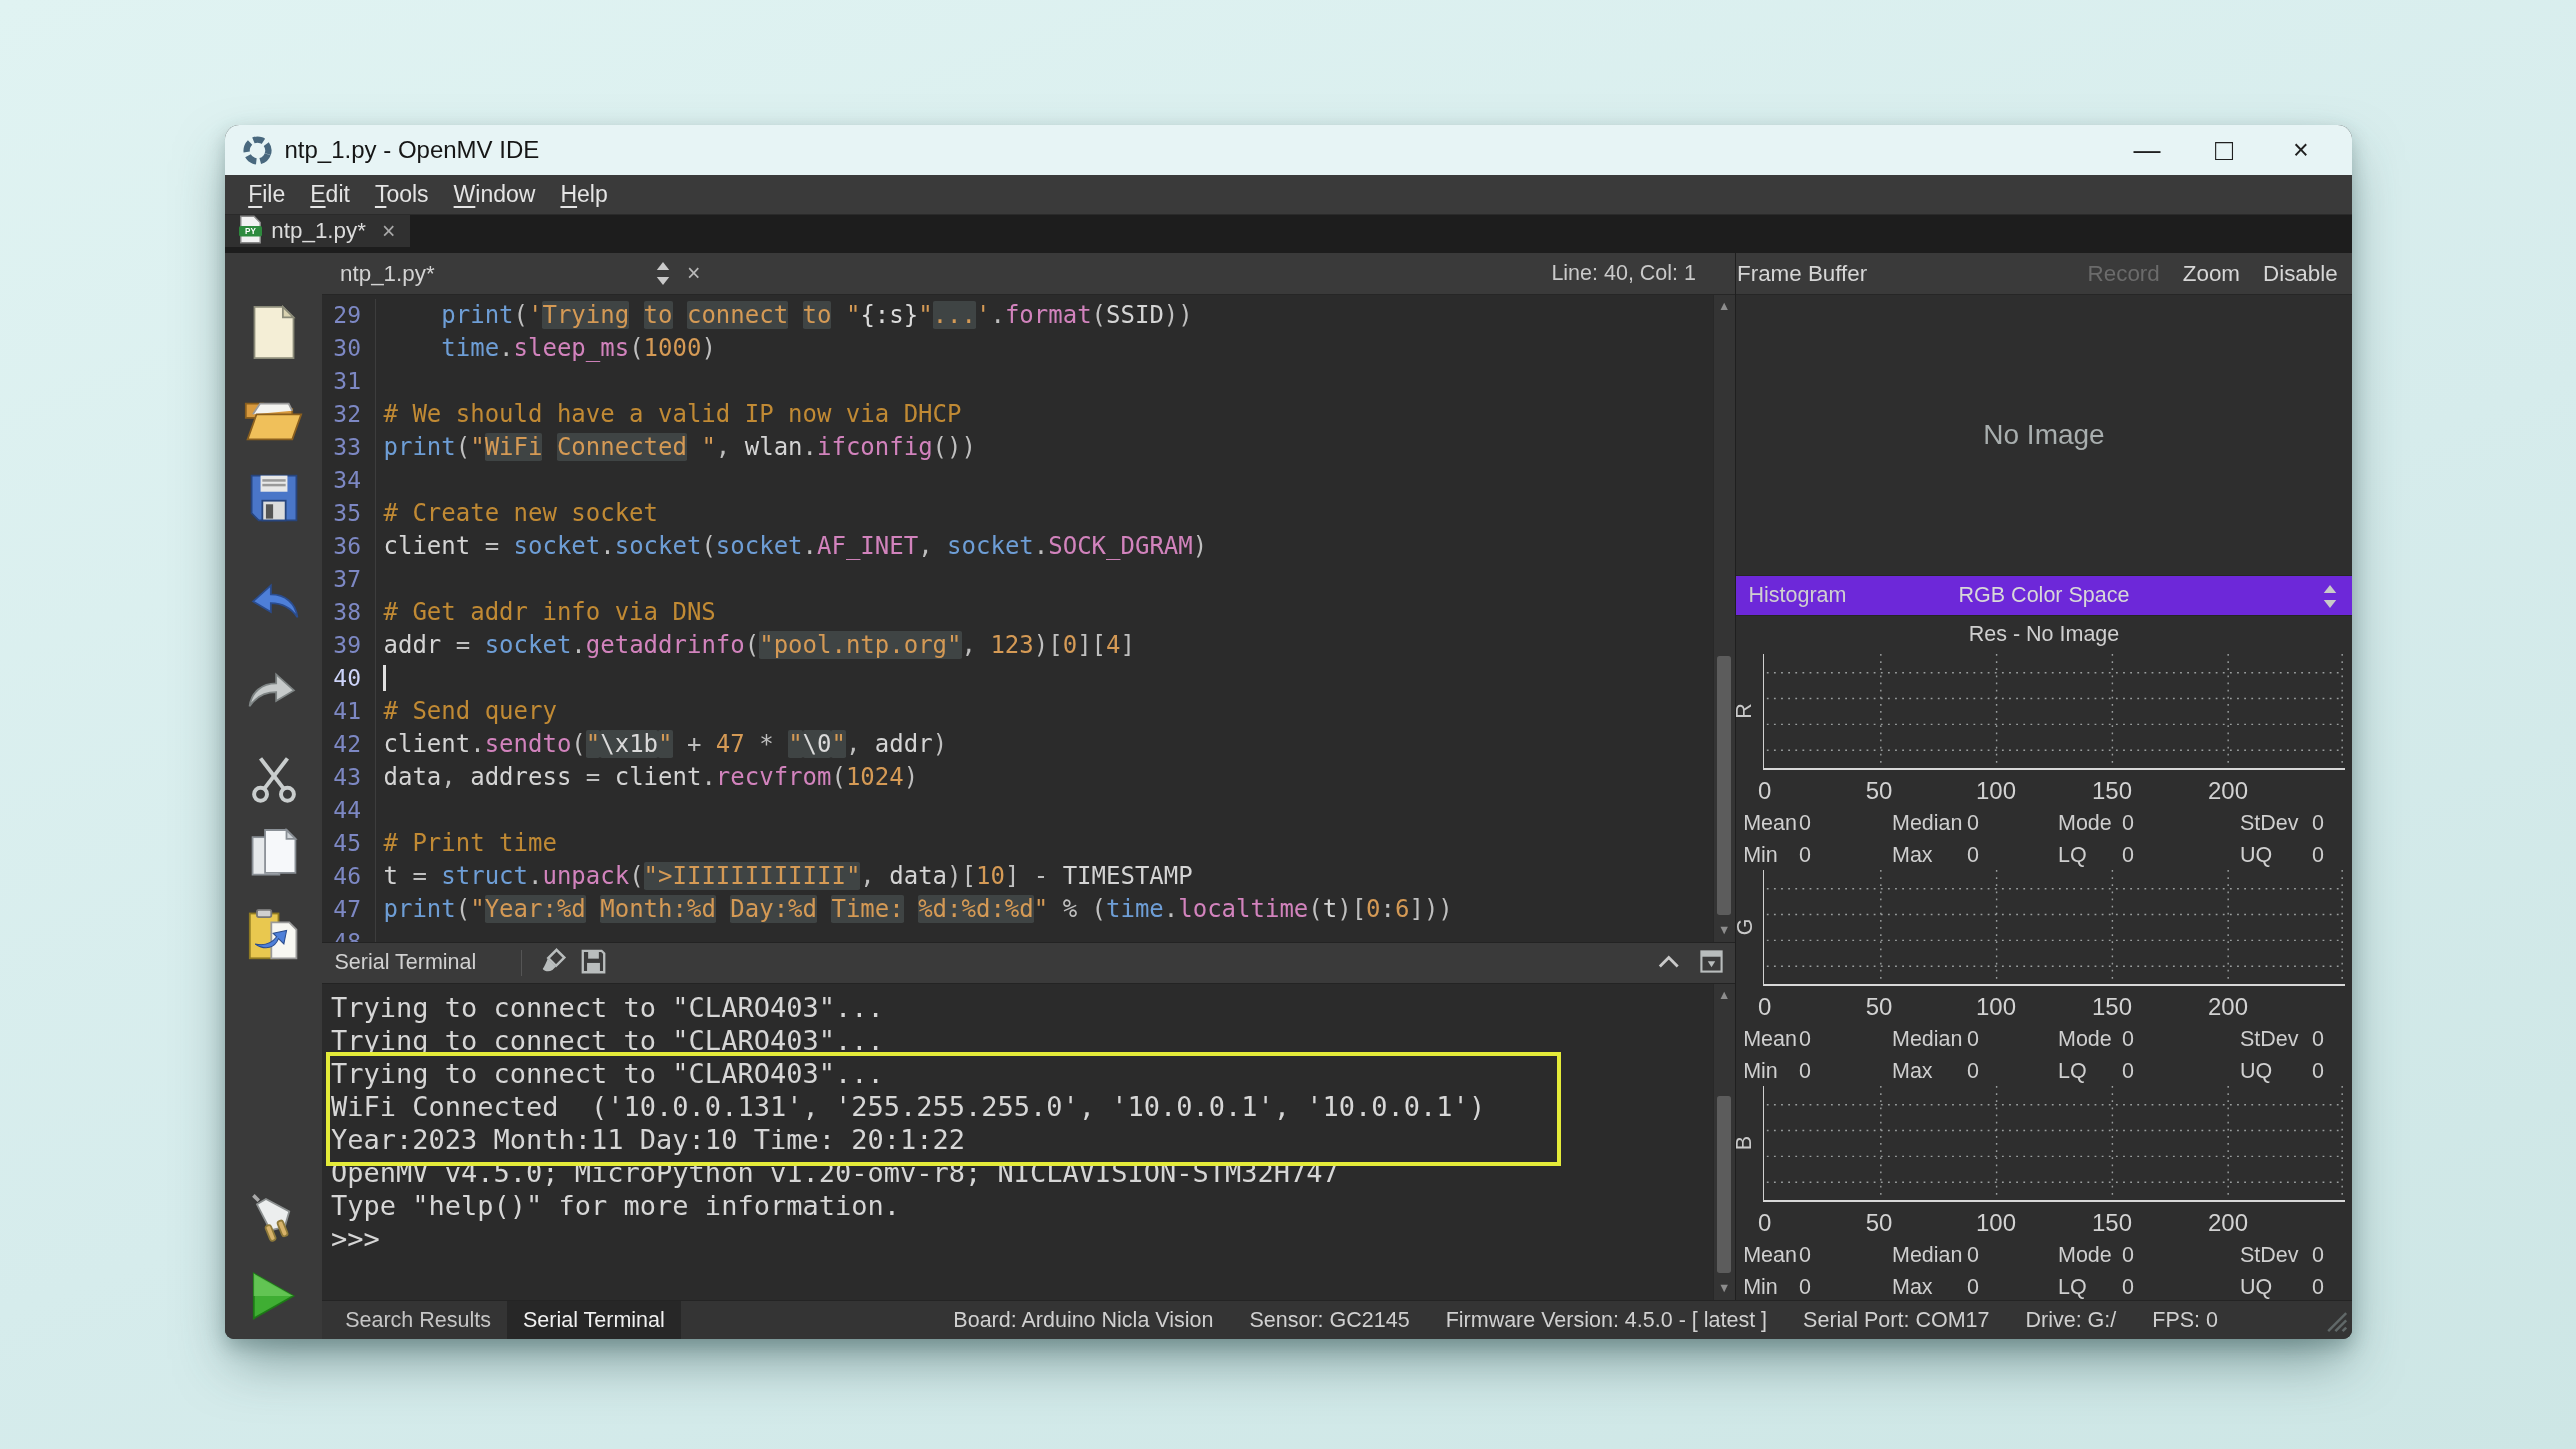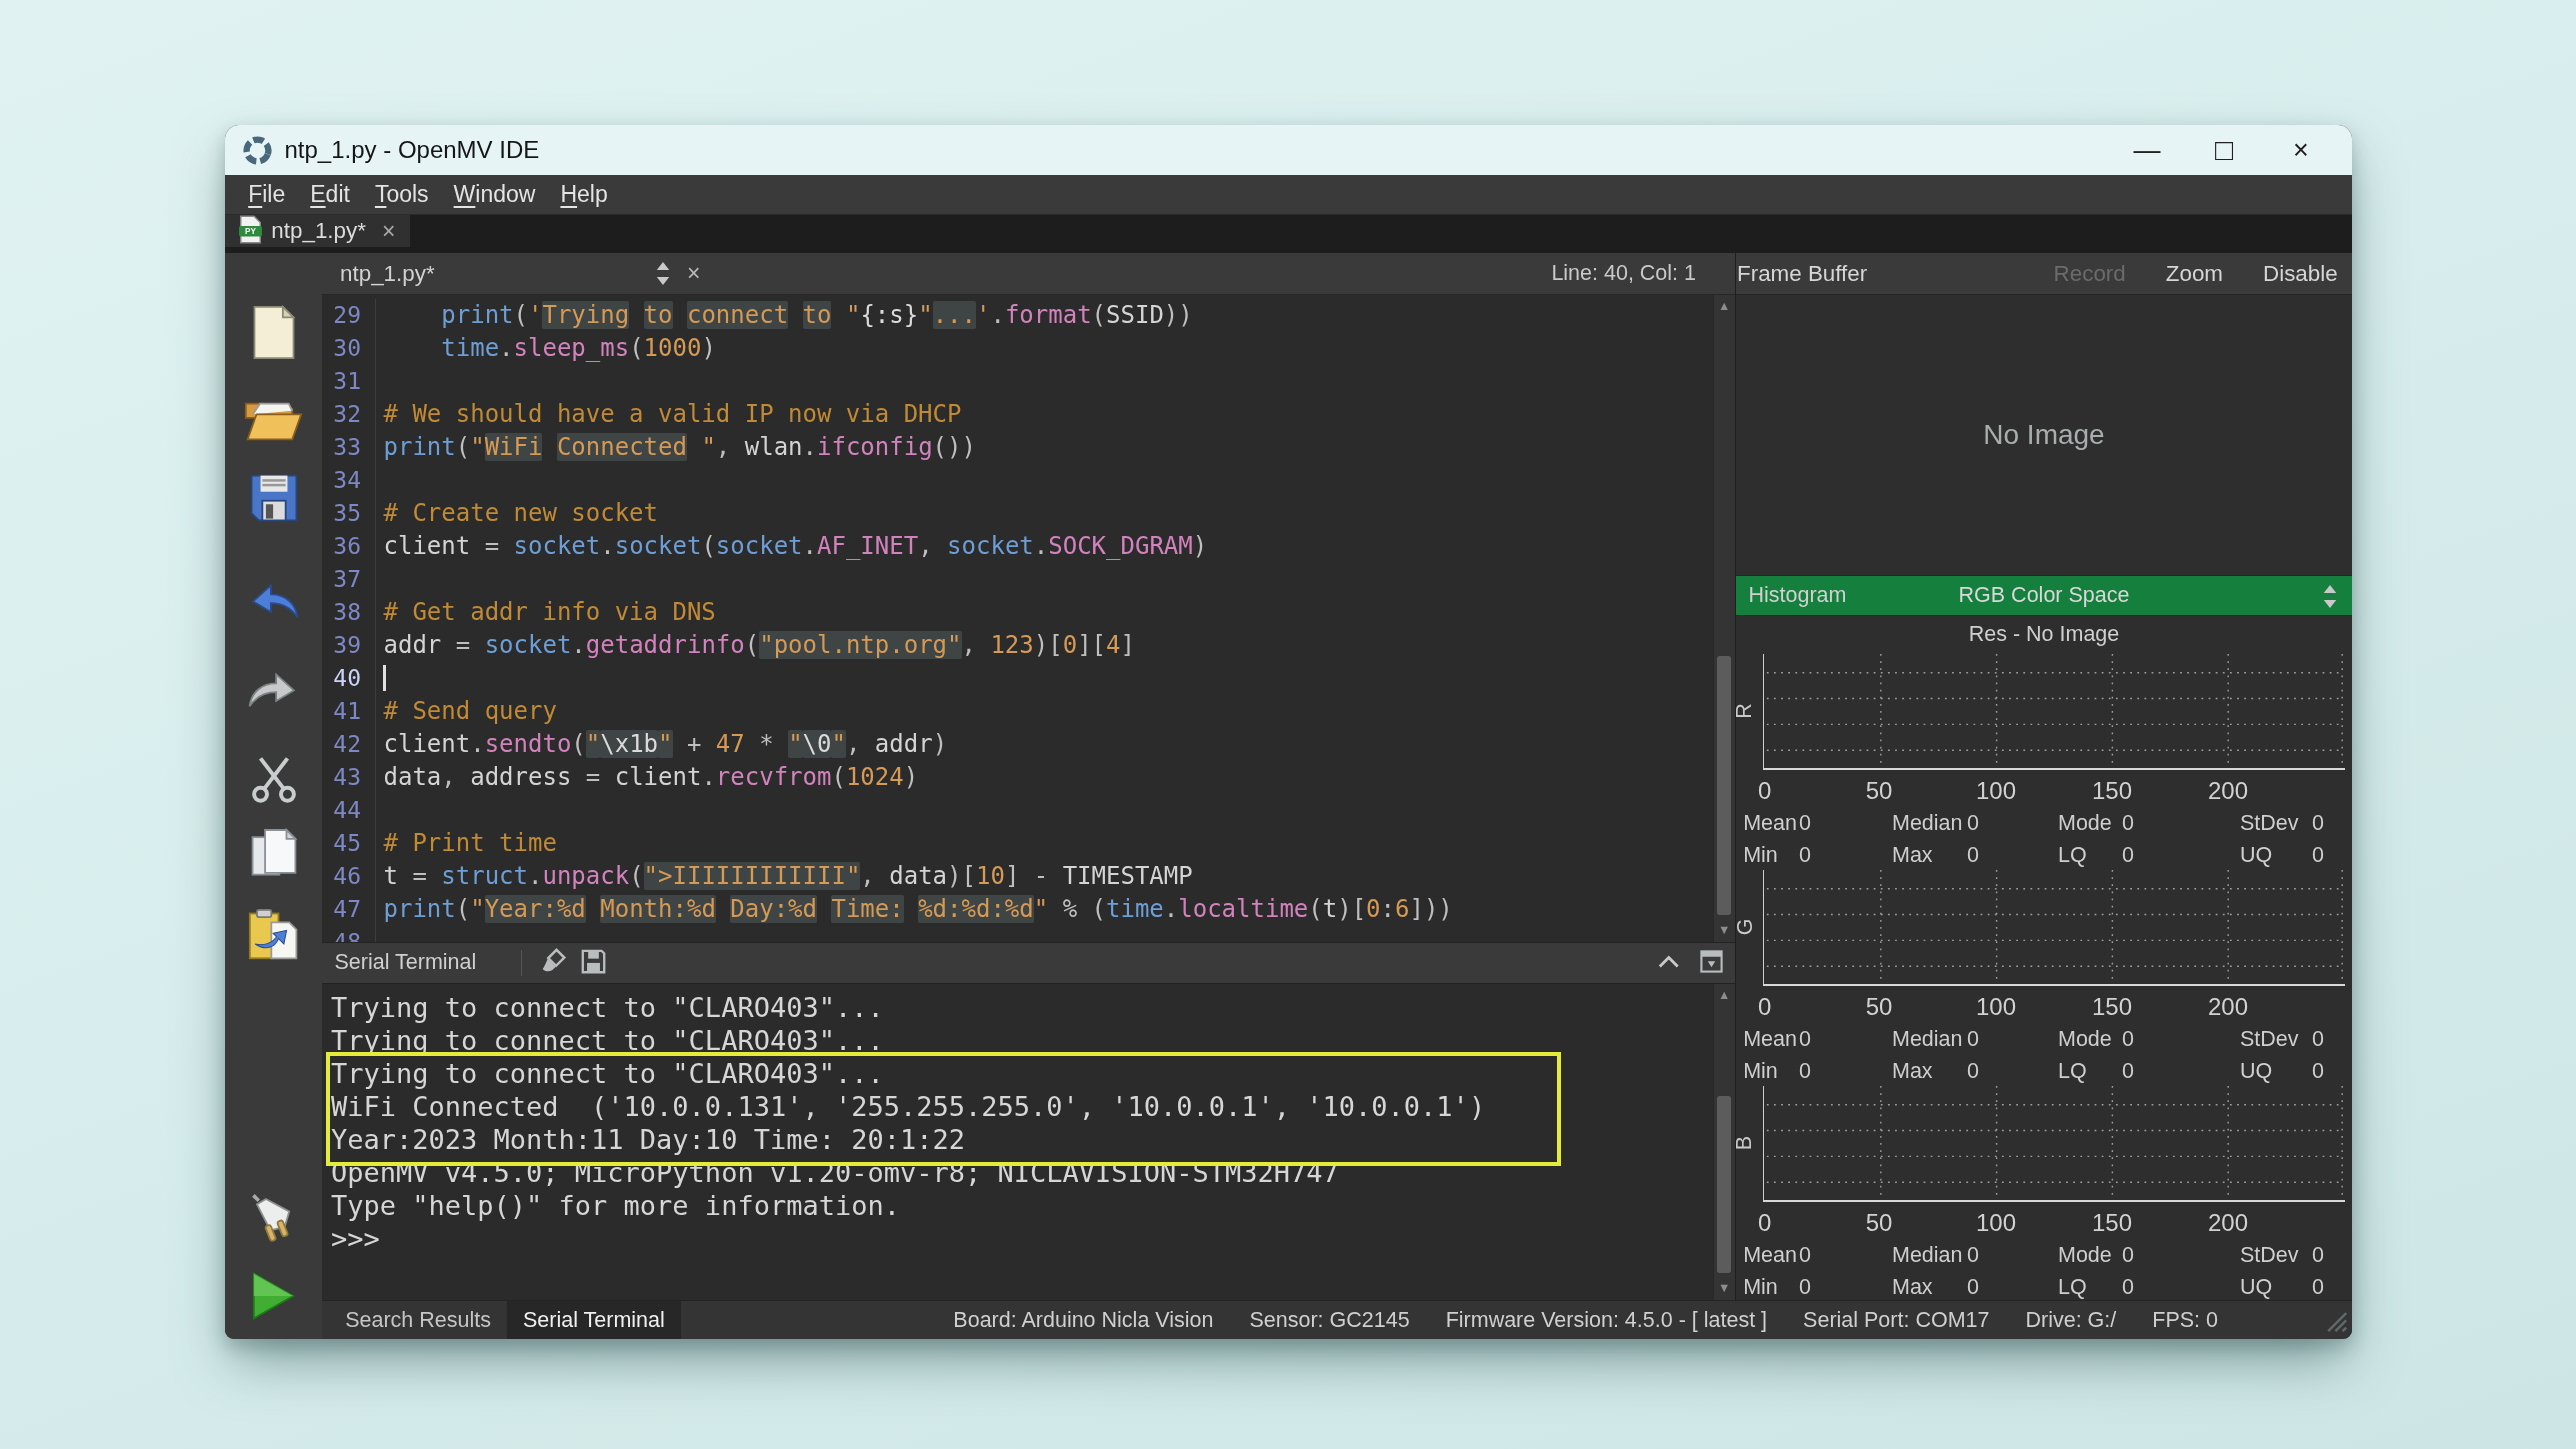--- a/index.html
+++ b/index.html
@@ -63,26 +63,26 @@
   .th-div{position:absolute;left:199px;top:7.2px;bottom:7.2px;width:0.9px;background:#555}
   .th-icons{position:absolute;left:218px;display:flex;gap:14.3px;align-items:center}
   .th-right{position:absolute;right:12.5px;display:flex;gap:19.7px;align-items:center}
   .terminal{height:309px;background:#2b2b2b;position:relative;overflow:hidden;flex:0 0 auto;padding-top:7.2px}
   .tline{height:33px;line-height:33px;white-space:pre;font-family:"DejaVu Sans Mono",monospace;font-size:27px;color:#d6d6d6;padding-left:9px}
   .hlbox{position:absolute;left:3.6px;top:68px;width:1227px;height:106px;border:4.5px solid #e4eb39;pointer-events:none}
   
   .rightpanel{flex:1;background:#2e2e2e;display:flex;flex-direction:column;min-width:0}
   .fb-header{height:41px;background:#3a3a3a;border-bottom:0.9px solid #262626;display:flex;align-items:center;flex:0 0 auto}
   .fb-title{margin-left:1px;font-size:22.4px;color:#d6d6d6}
-  .fb-actions{margin-left:auto;margin-right:14.3px;display:flex;gap:40px}
+  .fb-actions{margin-left:auto;margin-right:14.3px;display:flex;gap:23px}
   .fb-action{font-size:22.4px;color:#d6d6d6}
   .fb-action.dim{color:#6b6b6b}
   .fb-view{height:280px;display:flex;align-items:center;justify-content:center;flex:0 0 auto}
   .fb-placeholder{font-size:28px;color:#a8aeae}
-  .hist-header{height:39px;background:#15803d;border-top:0.9px solid #262626;border-bottom:0.9px solid #262626;position:relative;display:flex;align-items:center;flex:0 0 auto}
+  .hist-header{height:39px;background:#6d28d9;border-top:0.9px solid #262626;border-bottom:0.9px solid #262626;position:relative;display:flex;align-items:center;flex:0 0 auto}
   .hist-title{margin-left:12.5px;font-size:21.5px;color:#d0d0d0}
   .cs-label{position:absolute;left:50%;transform:translateX(-50%);font-size:21.5px;color:#d8d8d8}
   .cs-arrows{position:absolute;right:14.3px;top:8px}
   .res-label{height:36px;display:flex;align-items:center;justify-content:center;font-size:21.5px;color:#cfcfcf;flex:0 0 auto}
   .channel{height:216px;position:relative;flex:0 0 auto}
   .plot{position:absolute;left:27px;top:1.8px;width:581px;height:114px;border-left:1.8px solid #cfcfcf;border-bottom:2.7px solid #d8d8d8}
   .ylabel{position:absolute;left:-27px;top:50%;transform:translate(0,-50%) rotate(-90deg);font-size:21.5px;color:#c9c9c9}
   .ticks{position:absolute;left:27px;top:125px;width:581px;height:30px}
   .tick{position:absolute;transform:translateX(-50%);font-size:24px;color:#d2d2d2}
   .stats{position:absolute;left:0;width:100%;height:32px}

